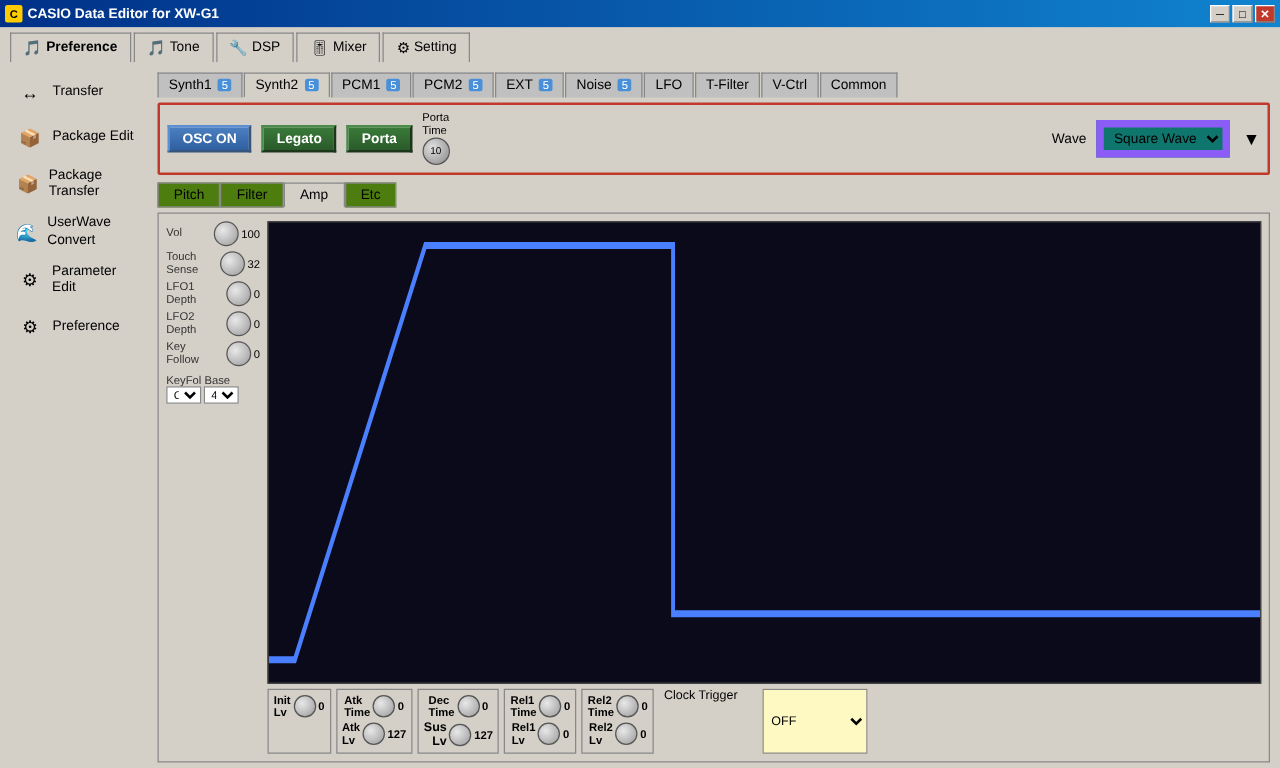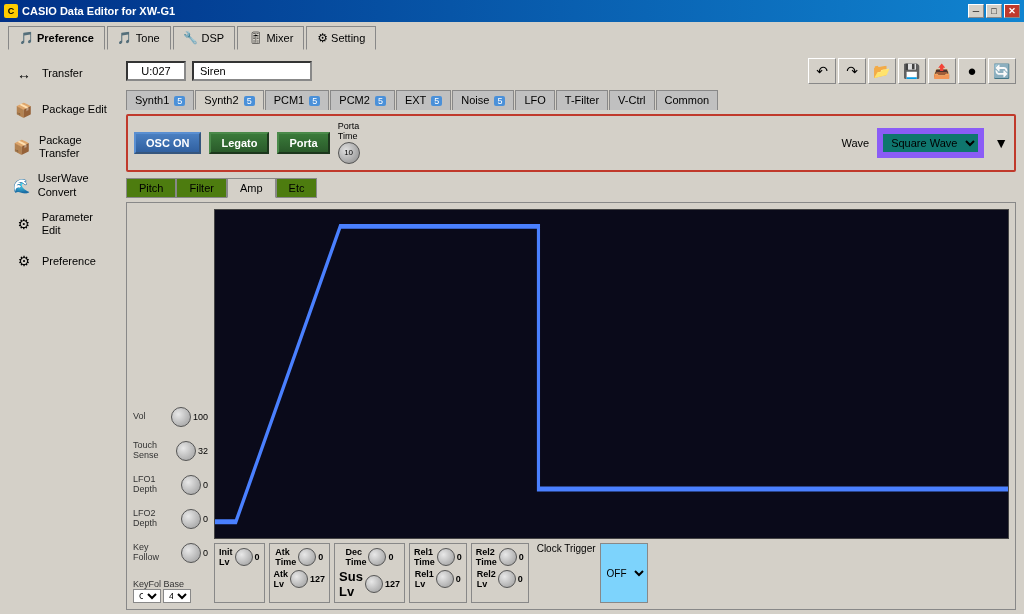--- a/index.html
+++ b/index.html
@@ -301,23 +301,22 @@
       border: 1px solid #888;
       padding: 6px;
       background: #d4d0c8;
       flex: 1;
     }
 
     
     .knob-column {
       display: flex;
       flex-direction: column;
-      gap: 14px;
+      gap: 4px;
       width: 75px;
-      justify-content: flex-end;
     }
     .knob-row {
       display: flex;
       align-items: center;
       justify-content: space-between;
       font-size: 10px;
     }
     .knob-label {
       font-size: 9px;
       color: #333;
@@ -402,23 +401,24 @@
       flex-direction: row;
       gap: 4px;
       margin-left: 4px;
     }
     .clock-label {
       font-size: 10px;
     }
     .clock-select {
       font-size: 10px;
       border: 1px solid #888;
-      background: #7dd3fc;
+      background: #fef9c3;
       padding: 1px 2px;
-      width: 48px;
+      width: 84px;
+      margin-left: 16px;
     }
   </style>
 </head>
 <body>
 
 <div class="title-bar">
   <div class="title-bar-left">
     <div class="title-icon">C</div>
     <span>CASIO Data Editor for XW-G1</span>
   </div>
@@ -478,33 +478,20 @@
         <span class="sidebar-label">Parameter Edit</span>
       </div>
       <div class="sidebar-item">
         <div class="sidebar-icon">⚙</div>
         <span class="sidebar-label">Preference</span>
       </div>
     </div>
 
     <div class="main-panel">
 
-      <div class="id-name-row">
-        <div class="id-box">U:027</div>
-        <input class="name-box" value="Siren" style="">
-        <div class="toolbar-right">
-          <div class="toolbar-btn" title="Undo">↶</div>
-          <div class="toolbar-btn" title="Redo">↷</div>
-          <div class="toolbar-btn" title="Open">📂</div>
-          <div class="toolbar-btn" title="Save">💾</div>
-          <div class="toolbar-btn" title="Export">📤</div>
-          <div class="toolbar-btn" title="Record">⏺</div>
-          <div class="toolbar-btn" title="Refresh">🔄</div>
-        </div>
-      </div>
 
       <div class="section-tabs">
         <div class="section-tab">
           <span>Synth1</span>
           <span class="badge">5</span>
         </div>
         <div class="section-tab active">
           <span>Synth2</span>
           <span class="badge">5</span>
         </div>
@@ -656,21 +643,21 @@
               </div>
             </div>
 
             <div class="env-knob-group">
               <div class="knob-with-label">
                 <span style="font-size:9px;">Dec<br>Time</span>
                 <div class="knob-medium" style="width:18px;height:18px;"></div>
                 <span style="font-size:9px;">0</span>
               </div>
               <div class="knob-with-label">
-                <span style="font-size:13px;">Sus<br>Lv</span>
+                <span style="font-size:10px;text-align:right;">Sus<br>Lv</span>
                 <div class="knob-medium" style="width:18px;height:18px;"></div>
                 <span style="font-size:9px;">127</span>
               </div>
             </div>
 
             <div class="env-knob-group">
               <div class="knob-with-label">
                 <span style="font-size:9px;">Rel1<br>Time</span>
                 <div class="knob-medium" style="width:18px;height:18px;"></div>
                 <span style="font-size:9px;">0</span>

